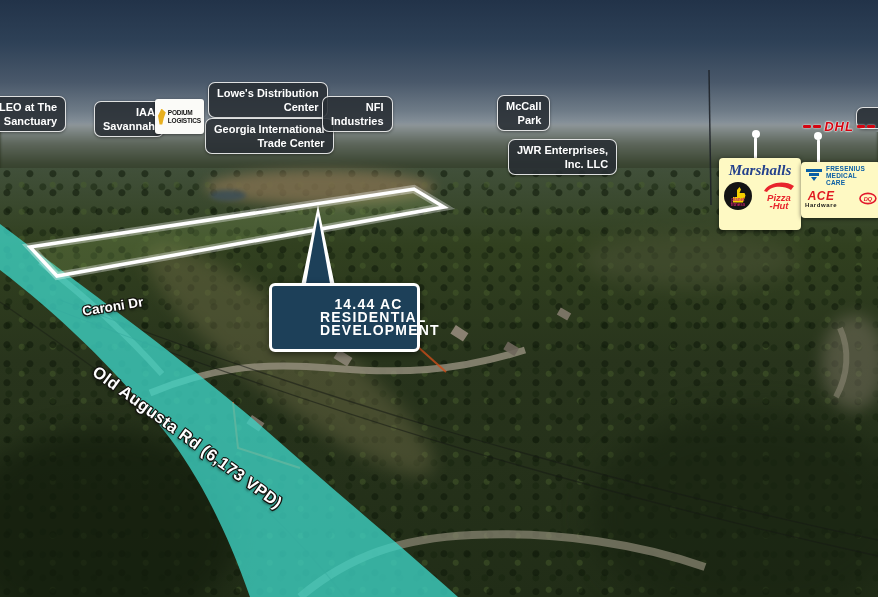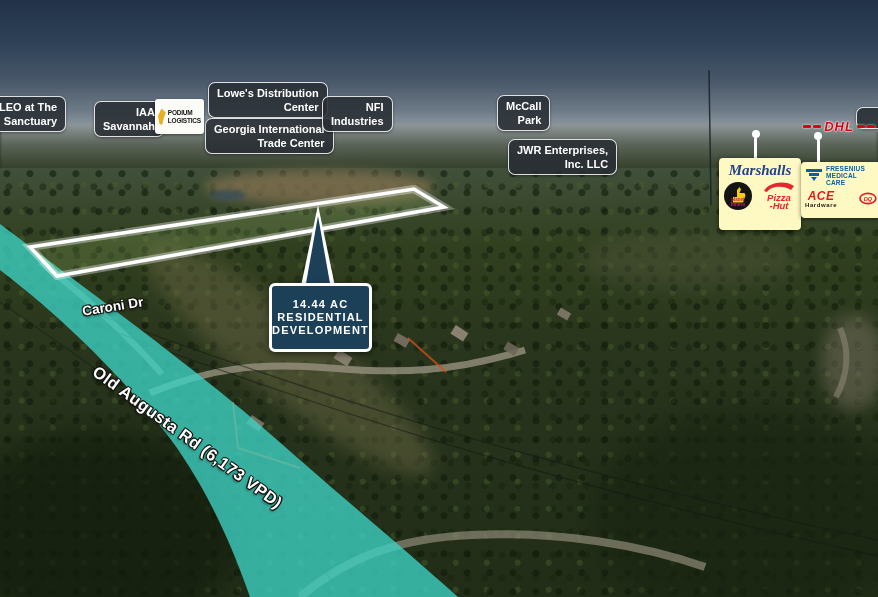--- a/index.html
+++ b/index.html
@@ -39,22 +39,22 @@
   
   .maplabel{position:absolute;z-index:9;background:rgba(40,45,51,.88);
     border:1.5px solid rgba(255,255,255,.85);border-radius:7px;color:#fff;
     font-size:11px;line-height:14px;font-weight:600;text-align:right;
     padding:3px 8px;white-space:nowrap;box-shadow:0 1px 3px rgba(0,0,0,.4);}
   .maplabel .ll{display:block;}
 
   
   .callout{position:absolute;left:269px;top:283px;width:97px;height:63px;z-index:9;
     background:#1d4059;border:3px solid #fff;border-radius:6px;color:#fff;
-    text-align:center;font-size:11px;font-weight:700;letter-spacing:1.2px;line-height:13px;
-    box-shadow:0 2px 6px rgba(0,0,0,.5);display:flex;flex-direction:column;justify-content:center;}
+    text-align:center;font-size:14px;font-weight:700;letter-spacing:1.2px;line-height:13px;
+    box-shadow:0 2px 6px rgba(0,0,0,.5);display:flex;flex-direction:column;justify-content:center;padding-left:48px;}
   svg.pointer{position:absolute;left:0;top:0;z-index:7;}
 
   
   .stem{position:absolute;width:3px;background:#fff;border-radius:2px;z-index:9;}
   .stem-dot{position:absolute;width:8px;height:8px;border-radius:50%;background:#fff;z-index:9;}
 
   
   .logo-box{position:absolute;z-index:9;background:#fef9c3;border-radius:4px;
     box-shadow:0 1px 4px rgba(0,0,0,.55);overflow:hidden;}
   .marshalls-box{left:719px;top:158px;width:76px;height:66px;padding:3px 3px;}

